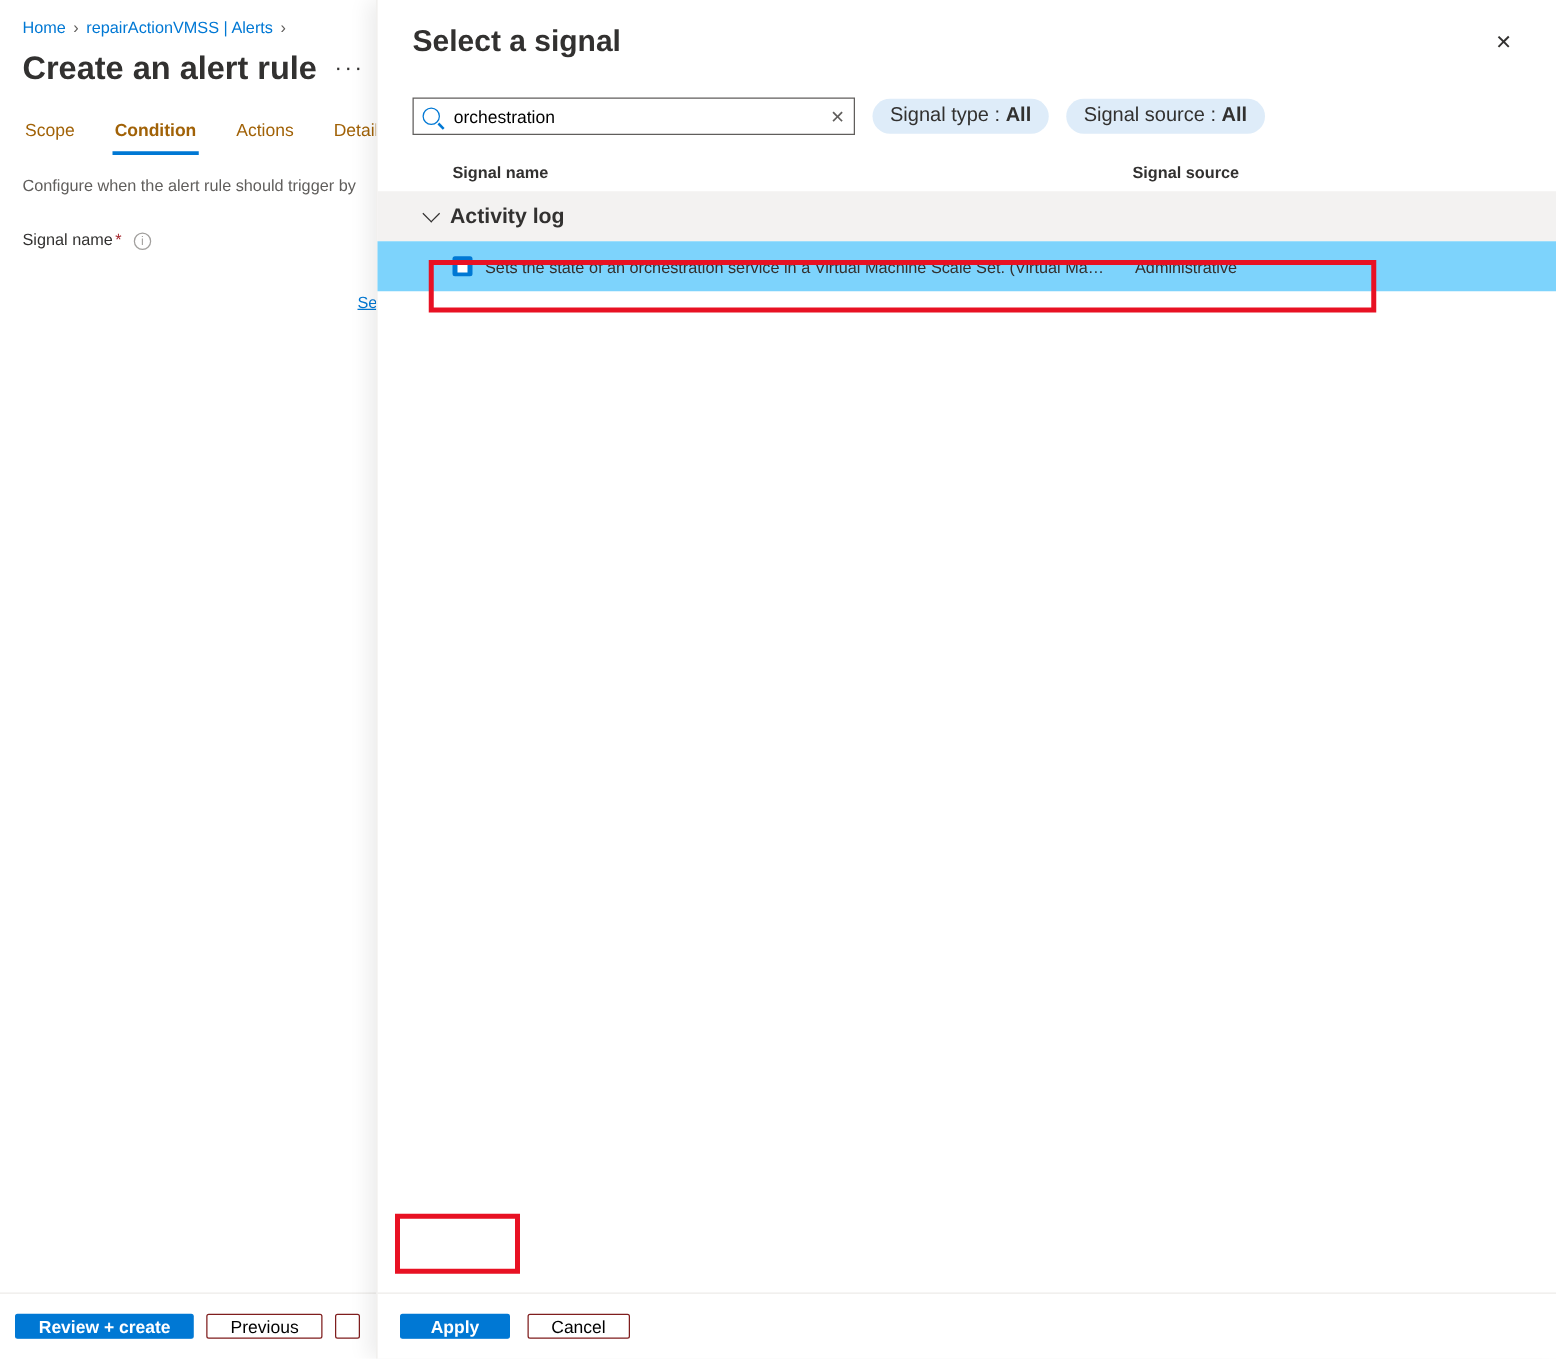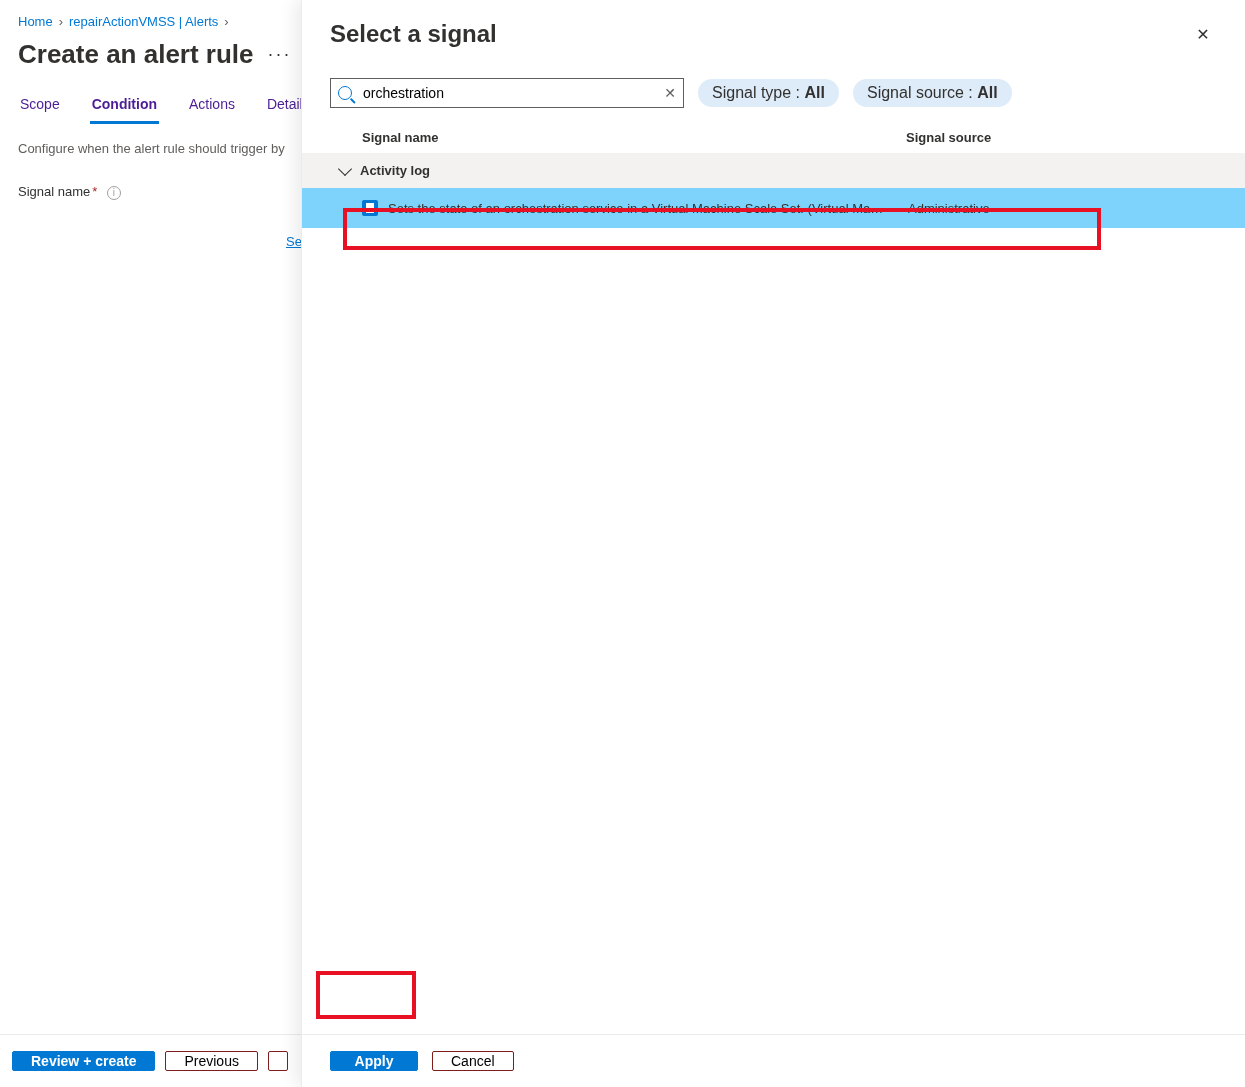--- a/index.html
+++ b/index.html
@@ -10,21 +10,21 @@
 
     .breadcrumb { display: flex; align-items: center; gap: 4px; padding: 14px 18px 6px; font-size: 13px; }
     .breadcrumb a { color: #0078d4; text-decoration: none; cursor: pointer; }
     .breadcrumb .sep { color: #605e5c; margin: 0 2px; }
 
     .page-title-row { display: flex; align-items: center; gap: 14px; padding: 4px 18px 18px; }
     .page-title { font-size: 26px; font-weight: 600; color: #323130; }
     .dots { font-size: 18px; color: #323130; letter-spacing: 2px; cursor: pointer; }
 
     .tabs { display: flex; gap: 28px; padding: 0 18px; border-bottom: 1px solid transparent; }
-    .tab { font-size: 14px; padding: 8px 2px 12px; cursor: pointer; color: #4c1d95; position: relative; }
+    .tab { font-size: 14px; padding: 8px 2px 12px; cursor: pointer; color: #a16207; position: relative; }
     .tab.active { font-weight: 600; }
     .tab.active::after { content: ""; position: absolute; left: 0; right: 0; bottom: 0; height: 3px; background: #0078d4; }
 
     .desc { padding: 16px 18px 22px; font-size: 13px; color: #605e5c; }
 
     .field-row { display: flex; align-items: center; gap: 20px; padding: 0 18px; font-size: 13px; }
     .field-label { color: #323130; }
     .req { color: #a4262c; margin-left: 2px; }
     .info-icon { display:inline-flex; width:14px; height:14px; border:1px solid #a19f9d; border-radius:50%; font-size:10px; align-items:center; justify-content:center; color:#a19f9d; margin-left:6px; }
     .signal-input { margin-left: auto; width: 180px; }
@@ -49,21 +49,21 @@
     .search-icon::after { content:""; position:absolute; width:6px; height:1.5px; background:#0078d4; right:-5px; bottom:-2px; transform: rotate(45deg); }
     .clear-icon { position:absolute; right:8px; top:50%; transform:translateY(-50%); cursor:pointer; color:#605e5c; font-size:14px; }
 
     .pill { background: #deecf9; border-radius: 14px; padding: 5px 14px; font-size: 16px; color: #323130; cursor: pointer; white-space: nowrap; }
     .pill b { font-weight: 600; }
 
     .grid-head { display:flex; padding: 0 28px 8px 60px; font-size: 13px; font-weight:600; color:#323130; }
     .col-signal { flex: 0 0 544px; }
     .col-source { flex: 1; }
 
-    .group-row { display:flex; align-items:center; gap:10px; padding: 10px 28px 10px 38px; font-size:13px; font-weight:600; background:#f3f2f1; }
+    .group-row { display:flex; align-items:center; gap:10px; padding: 10px 28px 10px 38px; font-size:17px; font-weight:600; background:#f3f2f1; }
     .chev { width:10px; height:10px; border-left:1.5px solid #323130; border-bottom:1.5px solid #323130; transform: rotate(-45deg); margin-top:-4px; }
 
     .signal-row { display:flex; align-items:center; padding: 12px 28px 12px 60px; font-size:13px; background:#7dd3fc; cursor:pointer; }
     .signal-row .sig-icon { width:16px; height:16px; background:#0078d4; border-radius:2px; position:relative; margin-right:10px; flex-shrink:0; }
     .signal-row .sig-icon::after { content:""; position:absolute; inset:3px 4px 3px 4px; background:#fff; }
     .signal-row .name { flex: 0 0 520px; overflow:hidden; text-overflow:ellipsis; white-space:nowrap; }
     .signal-row .src { flex: 1; }
 
     .highlight-box { position:absolute; border: 4px solid #e81123; pointer-events:none; }
 
@@ -147,19 +147,19 @@
     <span>Activity log</span>
   </div>
 
   <div class="signal-row">
     <span class="sig-icon"></span>
     <span class="name">Sets the state of an orchestration service in a Virtual Machine Scale Set. (Virtual Ma…</span>
     <span class="src">Administrative</span>
   </div>
 
   <div class="panel-footer">
-    <button class="btn primary" style="width:88px;margin-left:10px;">Apply</button>
+    <button class="btn primary" style="width:88px;">Apply</button>
     <button class="btn">Cancel</button>
   </div>
 </div>
 
 <div class="highlight-box" style="top:208px; left:343px; width:758px; height:42px;"></div>
 <div class="highlight-box" style="top:971px; left:316px; width:100px; height:48px;"></div>
 
 </body></html>

